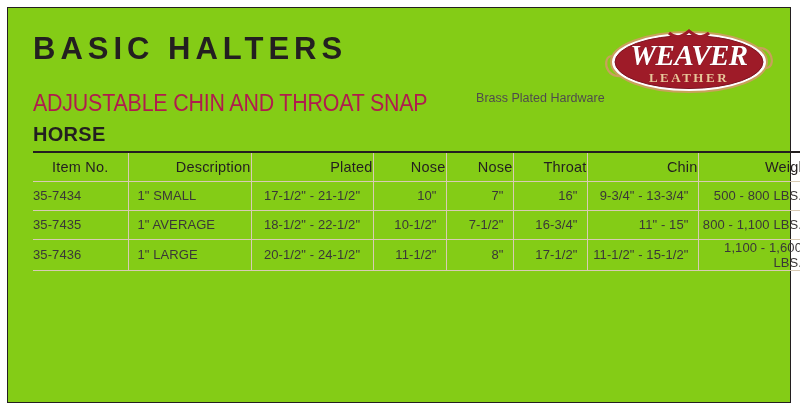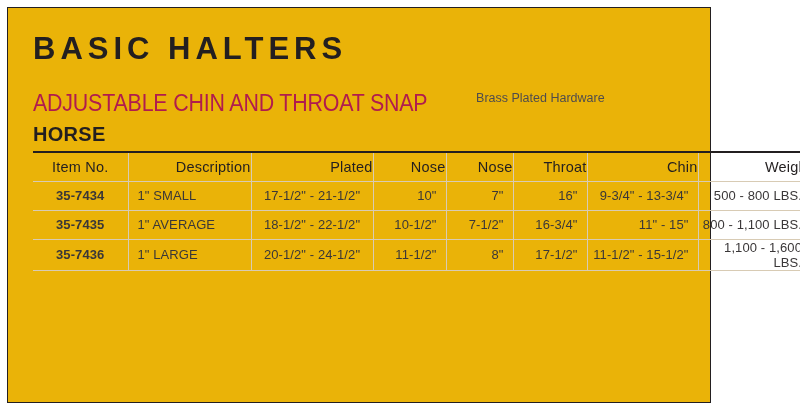--- a/index.html
+++ b/index.html
@@ -12,24 +12,24 @@
     height: 412px;
     font-family: "Liberation Sans", sans-serif;
     overflow: hidden;
   }
 
   
   #page {
     position: absolute;
     left: 7px;
     top: 7px;
-    width: 704px;
+    width: 784px;
     height: 396px;
     border: 1px solid #231f20;
-    background: #eab308;
+    background: #84cc16;
     box-sizing: border-box;
   }
 
   #inner {
     position: absolute;
     left: 0;
     top: 0;
     right: 0;
     bottom: 0;
   }
@@ -132,23 +132,22 @@
   .spec-table tbody td.vline {
     border-left: 1.5px solid #d8cbb4;
   }
   .spec-table thead th.vline {
     border-left: 1.5px solid #d8cbb4;
     text-align: right;
   }
 
   td.c-item {
     font-size: 15px;
-    font-weight: bold;
+    font-weight: normal;
     color: #a51c47;
-    text-align: center;
     letter-spacing: 0.2px;
   }
   td.c-desc {
     text-align: left;
     padding-left: 9px;
     font-size: 12.5px;
   }
   td.c-center { text-align: center; }
   td.c-right  { text-align: right; padding-right: 9px; }
 </style>
@@ -160,20 +159,42 @@
 
     <div class="title">BASIC HALTERS</div>
 
     <div class="subtitle-row">
       <span class="subtitle">ADJUSTABLE CHIN AND THROAT SNAP</span>
       <span class="subtitle-note">Brass Plated Hardware</span>
     </div>
 
     <div class="section-label">HORSE</div>
 
+    <div class="logo">
+      <svg width="196" height="76" viewBox="0 0 196 76" xmlns="http://www.w3.org/2000/svg">
+
+        <g>
+          <path d="M30 36 C12 22, 10 50, 26 52 C36 53, 38 44, 31 42 C25 40, 23 47, 28 48" fill="none" stroke="#c9a05c" stroke-width="2.2"></path>
+          <path d="M166 40 C184 54, 186 26, 170 24 C160 23, 158 32, 165 34 C171 36, 173 29, 168 28" fill="none" stroke="#c9a05c" stroke-width="2.2"></path>
+        </g>
+
+        <ellipse cx="98" cy="38" rx="78" ry="30" fill="#ffffff" stroke="#c9a05c" stroke-width="2"></ellipse>
+        <ellipse cx="98" cy="38" rx="74" ry="26.5" fill="#9e1b28" stroke="#7c1420" stroke-width="1"></ellipse>
+
+        <g>
+          <text x="98" y="41" text-anchor="middle" font-family="'Liberation Serif', serif" font-size="29" font-weight="bold" font-style="italic" fill="#ffffff" stroke="#7c1420" stroke-width="0.7" paint-order="stroke" letter-spacing="-0.5">WEAVER</text>
+        </g>
+
+        <g>
+          <text x="98" y="58" text-anchor="middle" font-family="'Liberation Serif', serif" font-size="13" font-weight="bold" fill="#e7c79a" letter-spacing="2.5">LEATHER</text>
+        </g>
+
+        <path d="M78 9 C86 16, 92 12, 98 7 C104 12, 110 16, 118 9" fill="none" stroke="#9e1b28" stroke-width="3"></path>
+      </svg>
+    </div>
 
     <table class="spec-table">
       <colgroup>
         <col style="width:95px">
         <col style="width:123px">
         <col style="width:122px">
         <col style="width:73px">
         <col style="width:67px">
         <col style="width:74px">
         <col style="width:111px">

